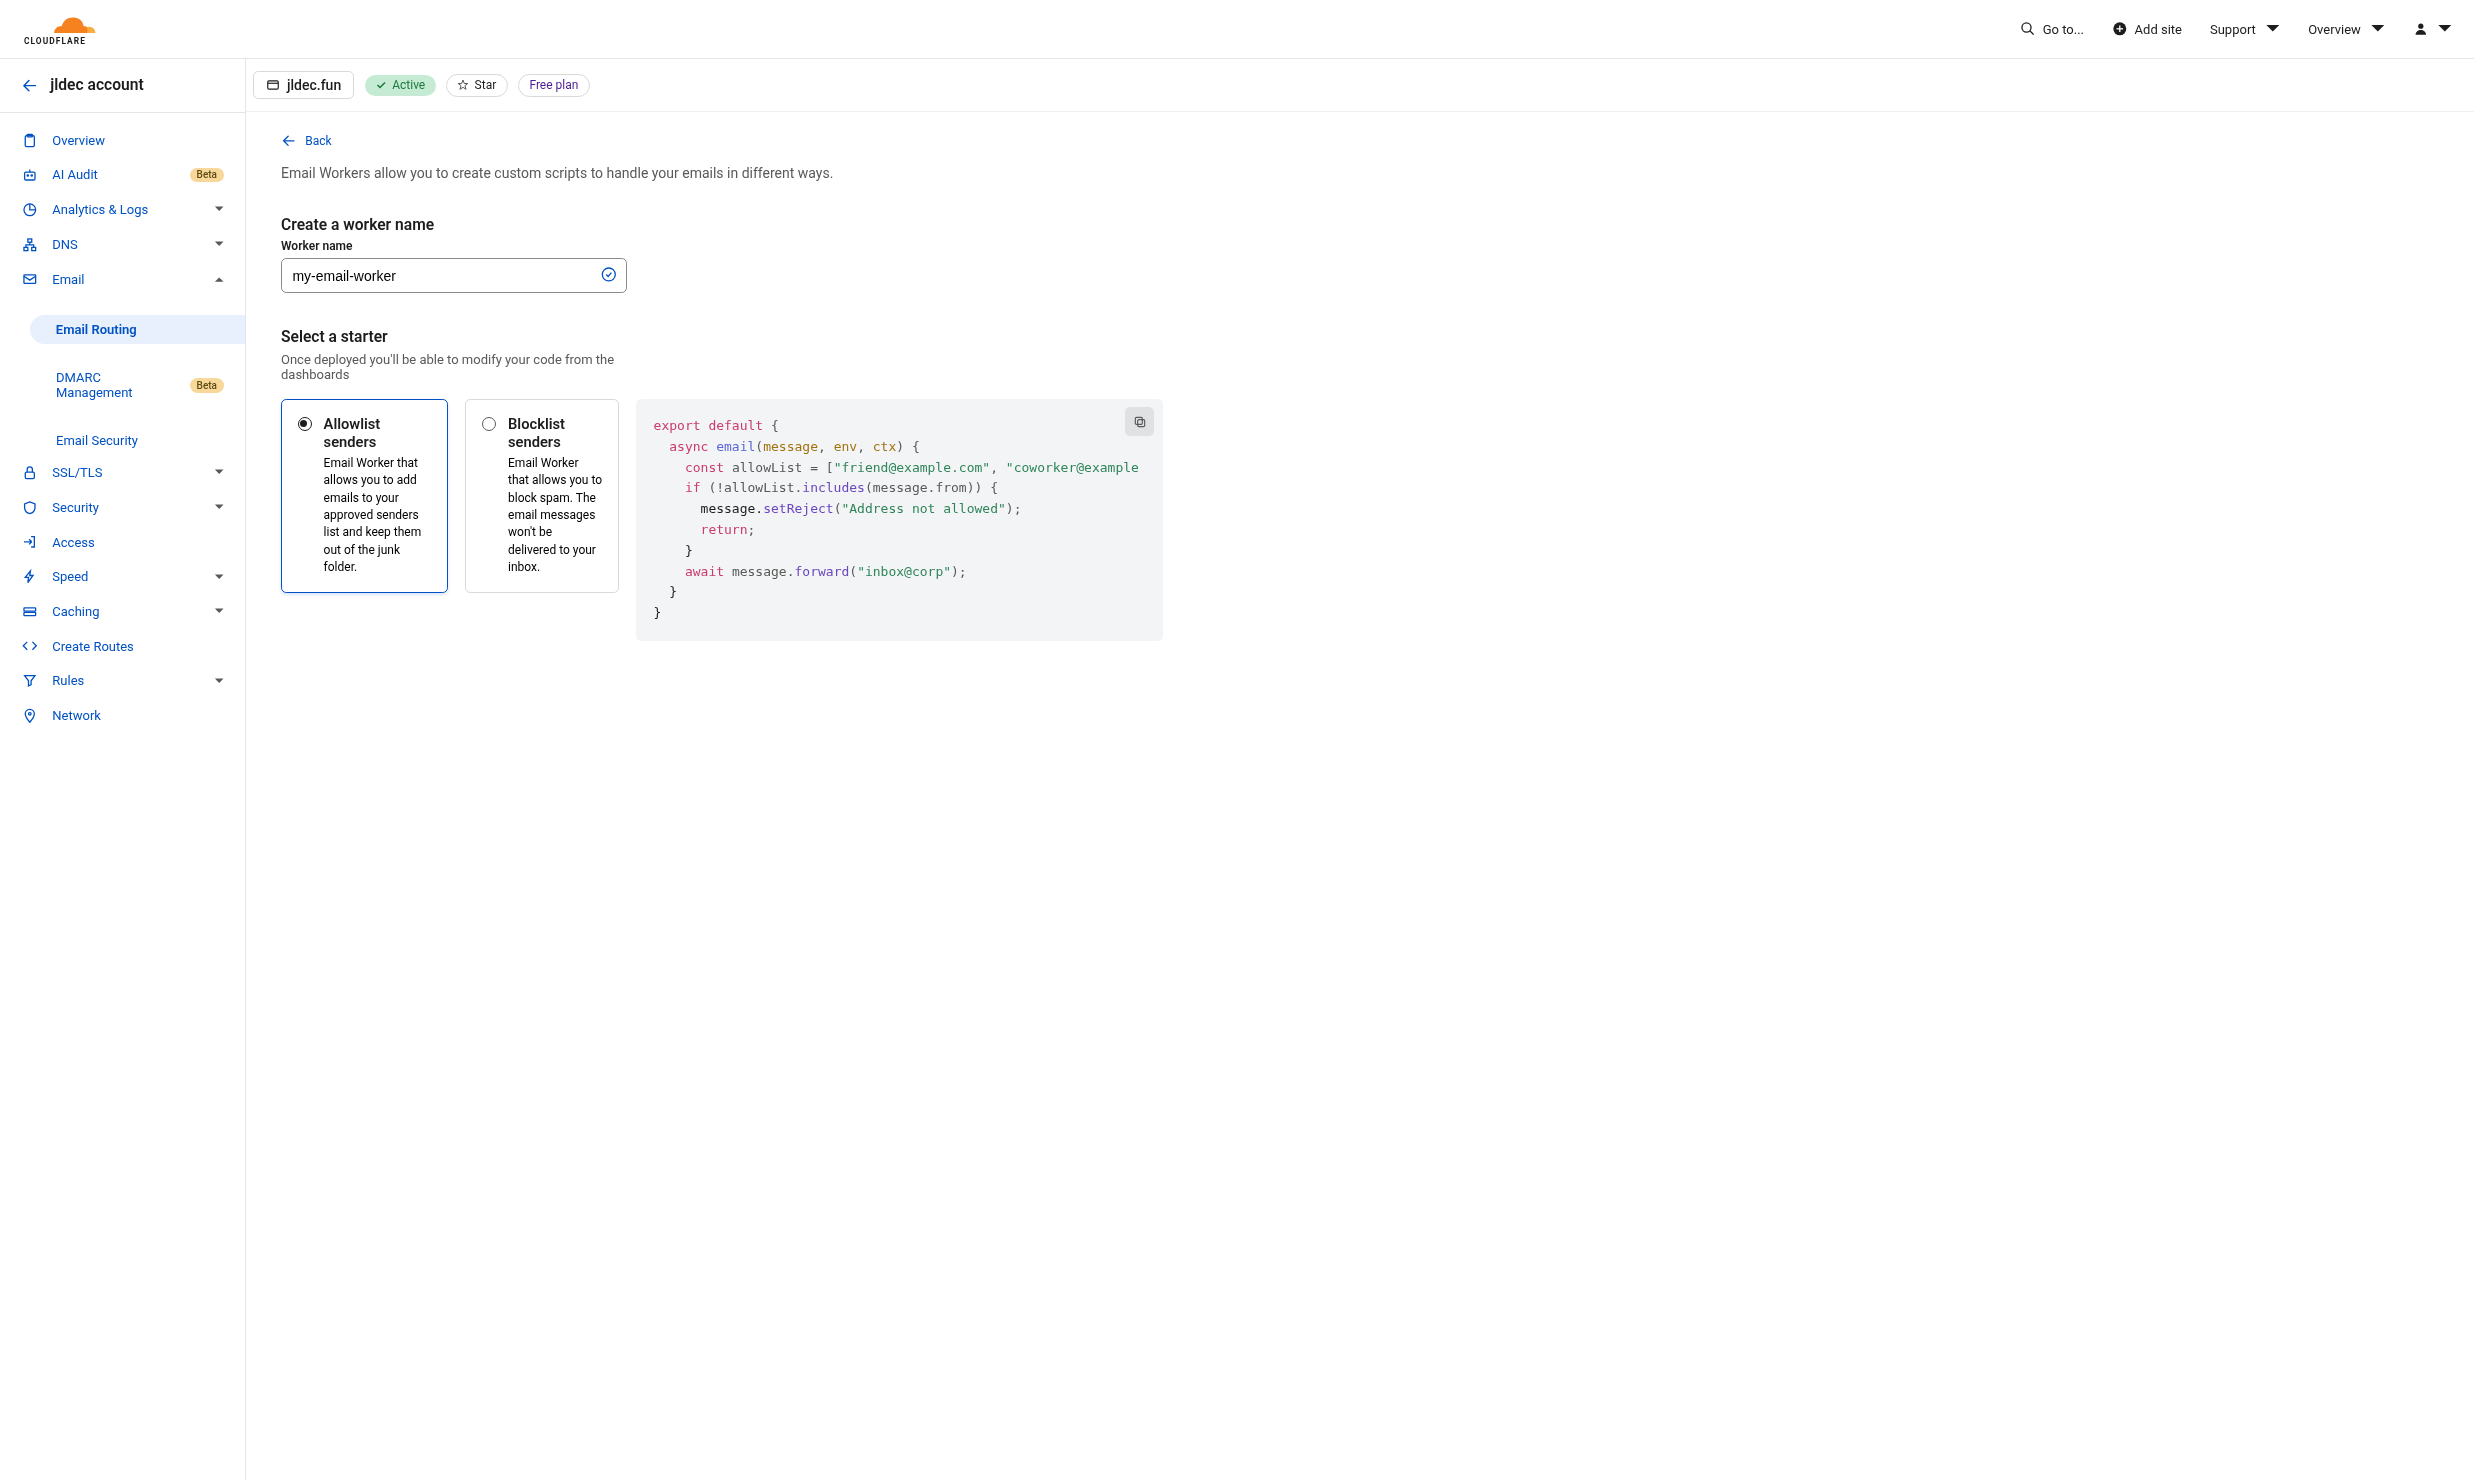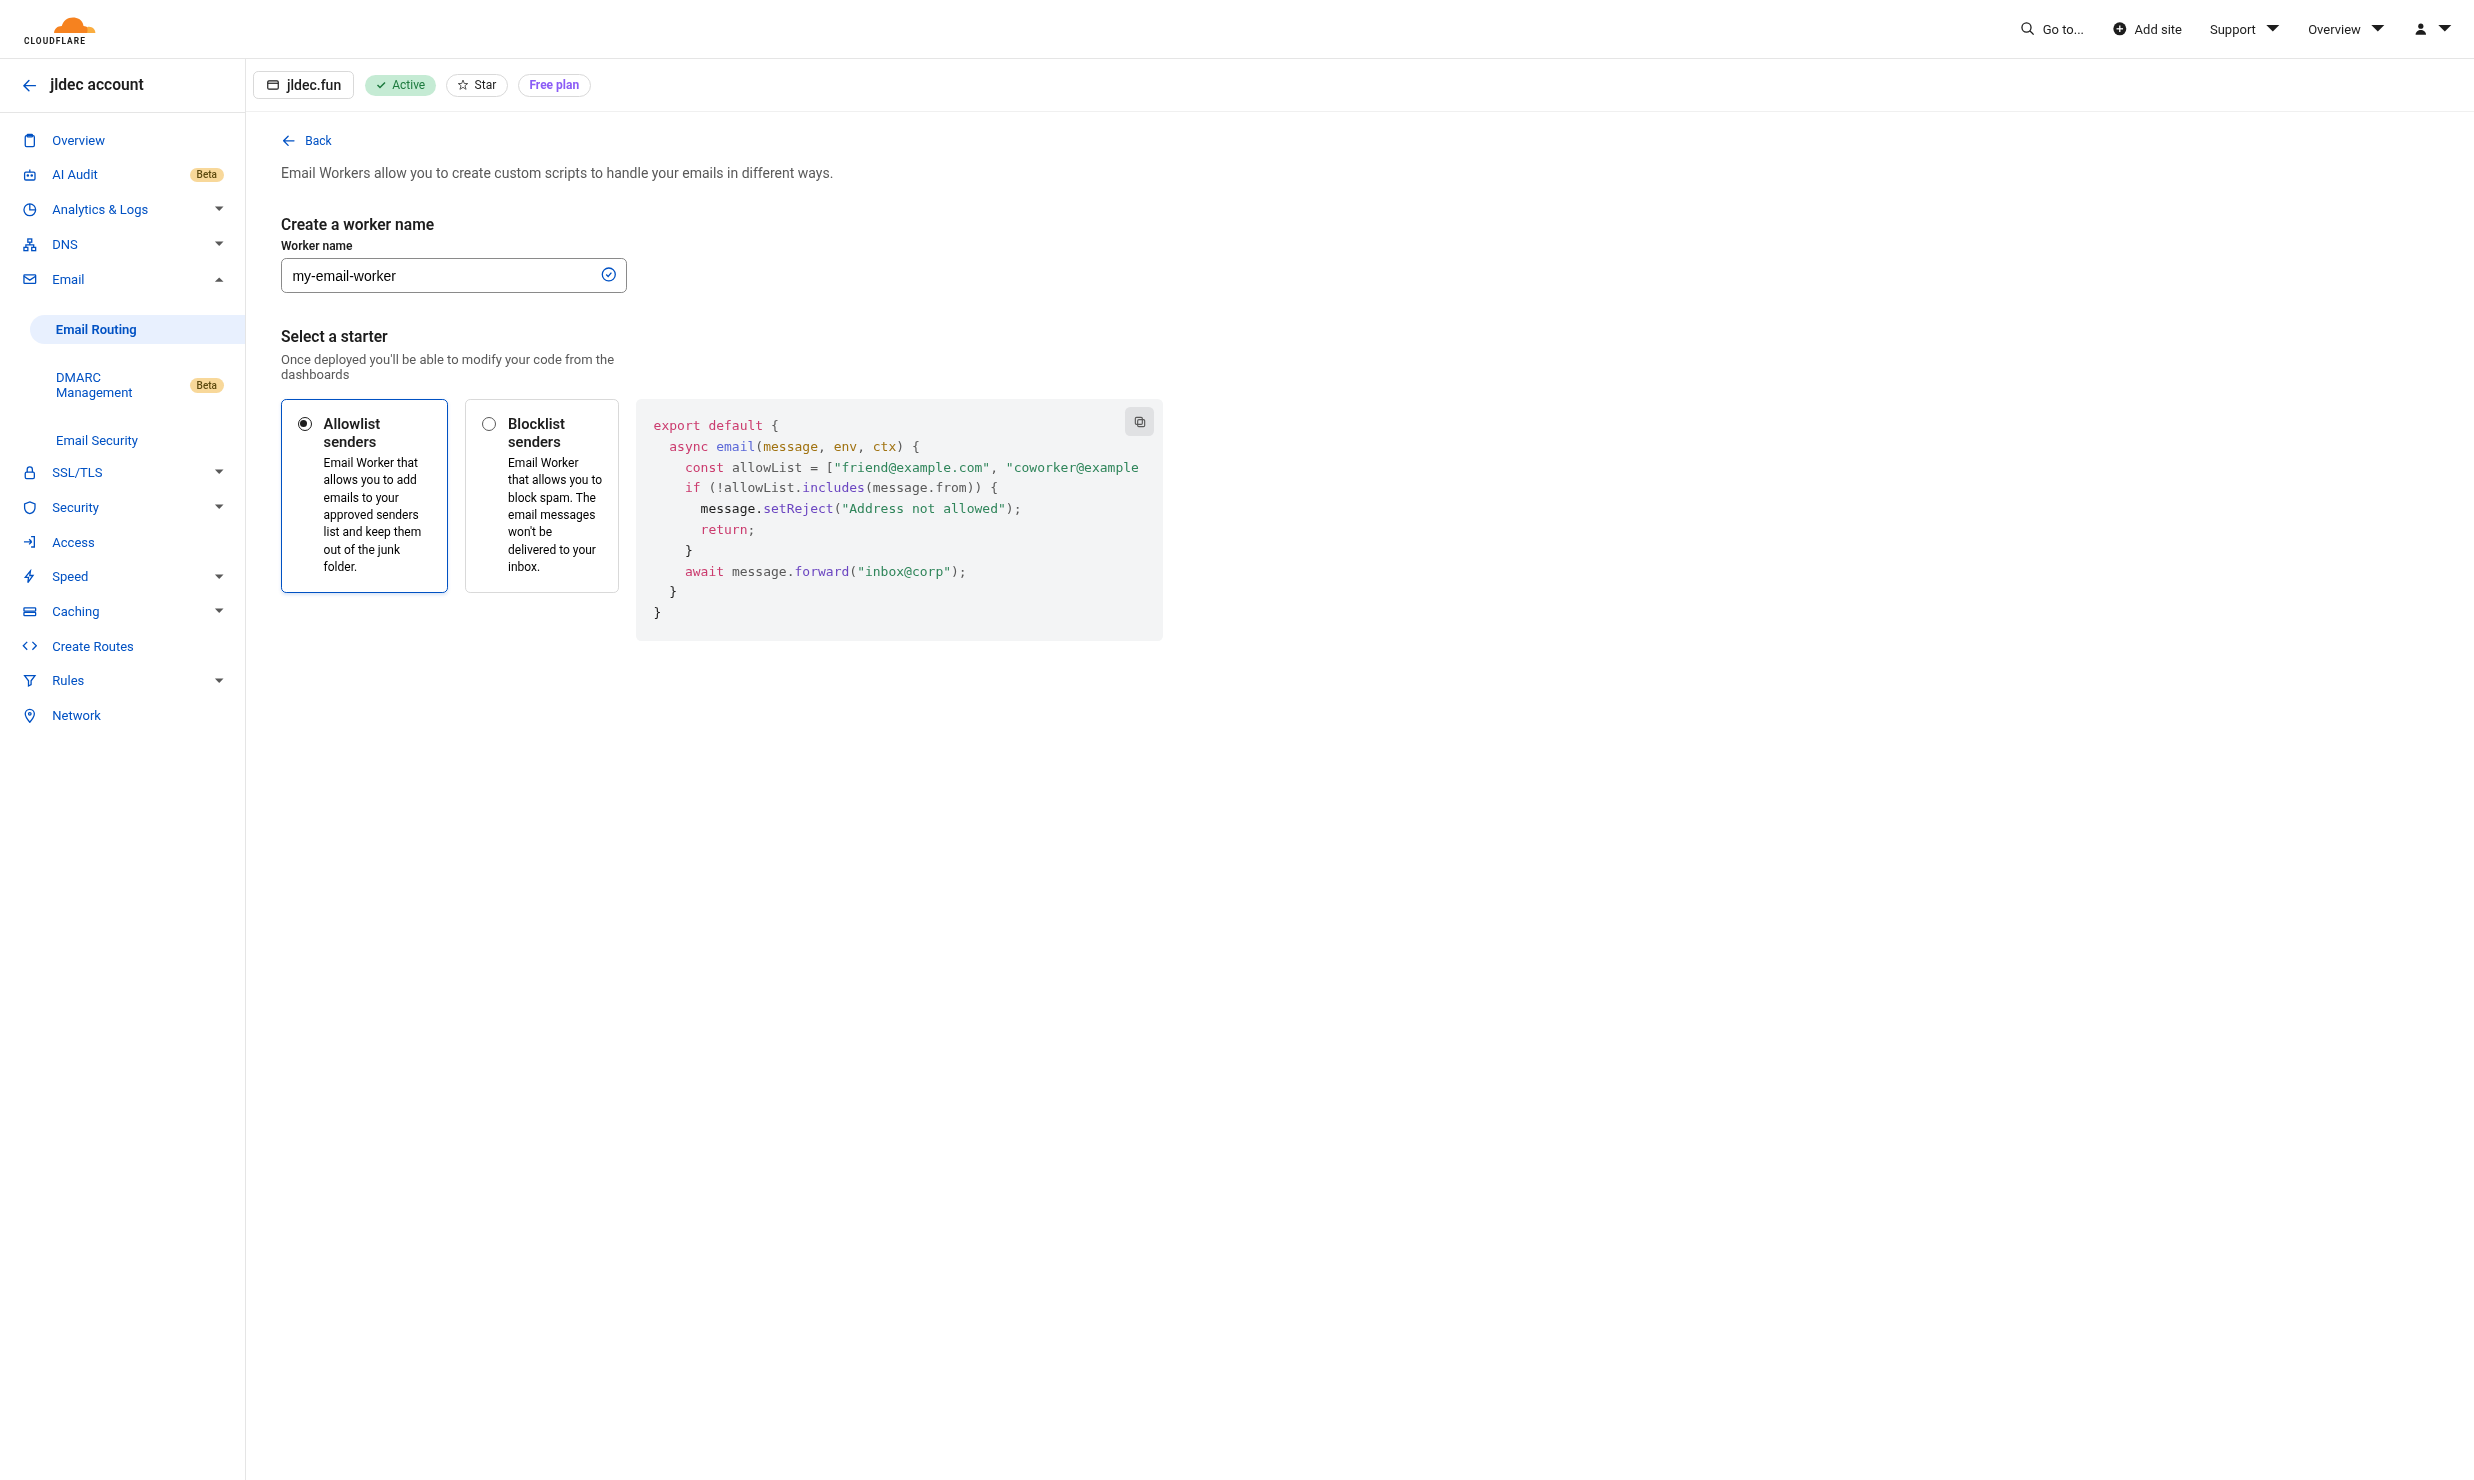--- a/index.html
+++ b/index.html
@@ -31,21 +31,21 @@
 .nav-sub .nav-item { padding: 7px 21px; color: #0051c3; font-size: 13px; margin-top: 19px; }
 .nav-sub .nav-item.active { background: #e8f0fe; border-radius: 17.3px 0 0 17.3px; font-weight: 600; margin-left: -5.2px; padding-left: 26px; }
 .badge-beta { background: #f8d89a; color: #5e4b10; padding: 1.7px 7px; border-radius: 8.7px; font-size: 10px; font-weight: 500; }
 
 
 .main { flex: 1; overflow-y: auto; background: #fff; }
 .top-bar { display: flex; align-items: center; gap: 10.4px; padding: 12px 15.6px 12px 7px; border-bottom: 0.9px solid #f0f0f0; }
 .site-pill { display: flex; align-items: center; gap: 7px; padding: 5.2px 12px; border: 0.9px solid #d9d9d9; border-radius: 5.2px; font-size: 14px; font-weight: 500; }
 .status-pill { display: flex; align-items: center; gap: 5.2px; padding: 3.5px 10.4px; background: #c5ebd4; border-radius: 14px; color: #1d7a3e; font-size: 12px; }
 .star-pill { display: flex; align-items: center; gap: 5.2px; padding: 3.5px 10.4px; border: 0.9px solid #d9d9d9; border-radius: 14px; font-size: 12px; }
-.plan-pill { padding: 3.5px 10.4px; border: 0.9px solid #d9d9d9; border-radius: 14px; font-size: 12px; color: #8b5cf6; font-weight: bold; }
+.plan-pill { padding: 3.5px 10.4px; border: 0.9px solid #d9d9d9; border-radius: 14px; font-size: 12px; color: #4c1d95; }
 
 .content { padding: 21px 35px; max-width: 952px; }
 .back-link { display: flex; align-items: center; gap: 8.7px; color: #0051c3; font-size: 12px; margin-bottom: 15.6px; cursor: pointer; }
 h1 { font-size: 28px; font-weight: 600; margin-bottom: 8.7px; }
 .subtitle { color: #595959; font-size: 14px; margin-bottom: 35px; }
 
 .section-h { font-size: 15.6px; font-weight: 600; margin-bottom: 5.2px; }
 .field-label { font-size: 12px; font-weight: 600; margin-bottom: 5.2px; }
 .input-wrap { position: relative; max-width: 346px; margin-bottom: 35px; }
 .input-wrap input { width: 100%; padding: 8.7px 35px 8.7px 10.4px; border: 0.9px solid #8a8a8a; border-radius: 5.2px; font-size: 14px; }

